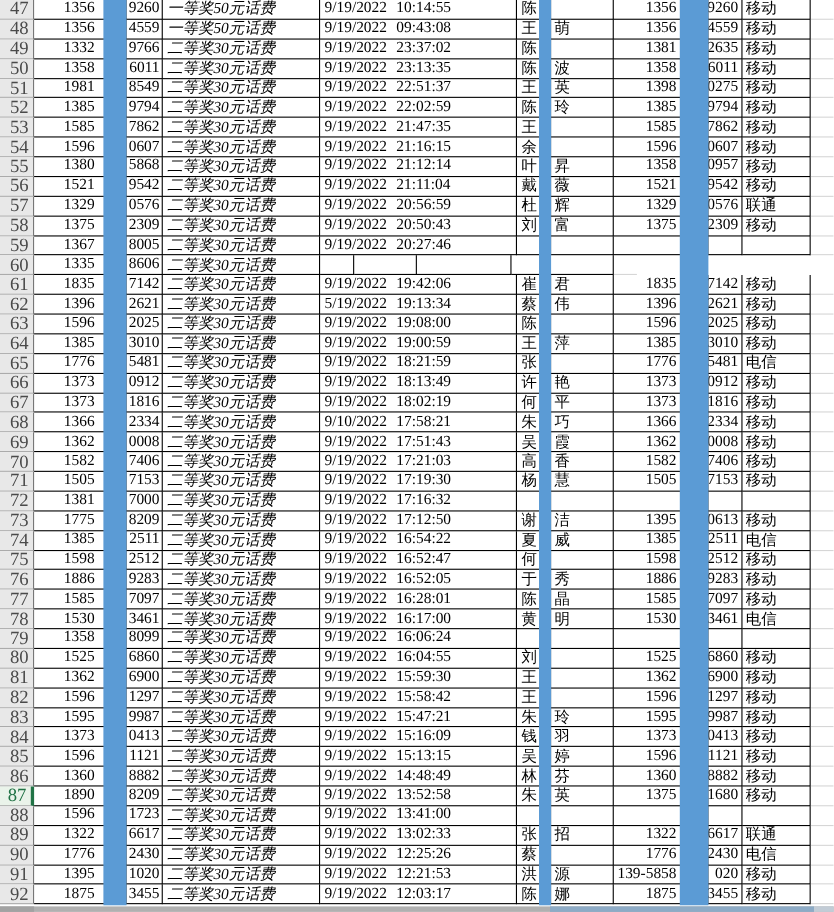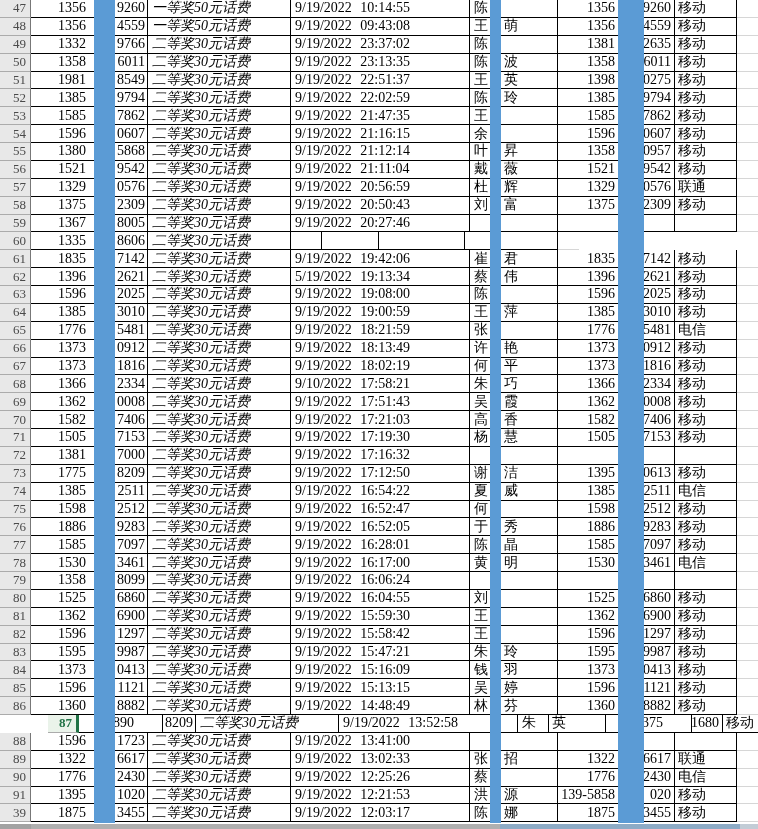--- a/index.html
+++ b/index.html
@@ -8,37 +8,37 @@
   #sheet { position:relative; width:758px; height:829px; background:#fff; }
   #rows { position:absolute; top:0; left:0; width:758px; height:823px; overflow:hidden; }
   .row { display:flex; height:17.89px; }
   .cell {
     border-right:1px solid #000; border-bottom:1px solid #000;
     font-size:14px; display:flex; align-items:center;
     overflow:hidden; white-space:nowrap; color:#000; flex:0 0 auto;
   }
   .num { justify-content:flex-end; }
   .rowhead {
-    width:31px; background:#e8e8e8; color:#4a4a4a; font-size:13px;
+    width:31px; background:#e8e8e8; color:#4a4a4a; font-size:17px;
     justify-content:flex-end; padding-right:4px;
     border-right:1px solid #777; border-bottom:1px solid #ababab;
   }
   .c-b { width:84px; padding-right:28px; }
   .c-d { width:33px; padding-right:2px; }
   .c-e { width:143px; padding-left:4px;font-style:italic; }
   .c-f { width:179px; padding-left:4px; word-spacing:5px; }
   .c-g { width:31px; padding-left:4px; }
   .c-i { width:57px; padding-left:3px; }
   .c-j { width:86px; padding-right:28px; }
   .c-l { width:31px; padding-right:3px; }
   .c-m { width:62px; padding-left:3px;font-family:Liberation Mono, monospace; }
   .c-x { width:21px; border-right:none; border-bottom:1px solid var(--grid-gray,#d6d6d6); }
   .row.active .rowhead {
     background:var(--active-bg,#eaf3ea); color:var(--active-green,#217346);
-    border-right:3px solid var(--active-green,#217346); font-weight:bold;margin-left:48px;
+    border-right:3px solid var(--active-green,#217346); font-weight:normal;
   }
   .band { position:absolute; top:0; height:823px; background:var(--mask-blue,#5b9bd5); z-index:5; }
   #band1 { left:94px;  width:21px; }
   #band2 { left:490px; width:11px; }
   #band3 { left:618px; width:26px; }
   #strip { position:absolute; left:0; bottom:0; width:758px; height:5px; background:#b0b0b0; z-index:6; }
   .seg { position:absolute; top:0; height:5px; }
   #seg-head { left:0;   width:31px;  background:#a2a2a2; }
   #seg-mid  { left:500px; width:240px; background:#8dabc6; }
   #seg-end  { left:740px; width:18px;  background:#c2ccd6; }
@@ -671,21 +671,21 @@
     <div class="cell c-f">9/19/2022 12:21:53</div>
     <div class="cell c-g">洪</div>
     <div class="cell c-i">源</div>
     <div class="cell c-j num">139-5858</div>
     <div class="cell c-l num">020</div>
     <div class="cell c-m">移动</div>
     <div class="cell c-x"></div>
   </div>
 
   <div class="row">
-    <div class="cell rowhead">39</div>
+    <div class="cell rowhead">92</div>
     <div class="cell c-b num">1875</div>
     <div class="cell c-d num">3455</div>
     <div class="cell c-e">二等奖30元话费</div>
     <div class="cell c-f">9/19/2022 12:03:17</div>
     <div class="cell c-g">陈</div>
     <div class="cell c-i">娜</div>
     <div class="cell c-j num">1875</div>
     <div class="cell c-l num">3455</div>
     <div class="cell c-m">移动</div>
     <div class="cell c-x"></div>

